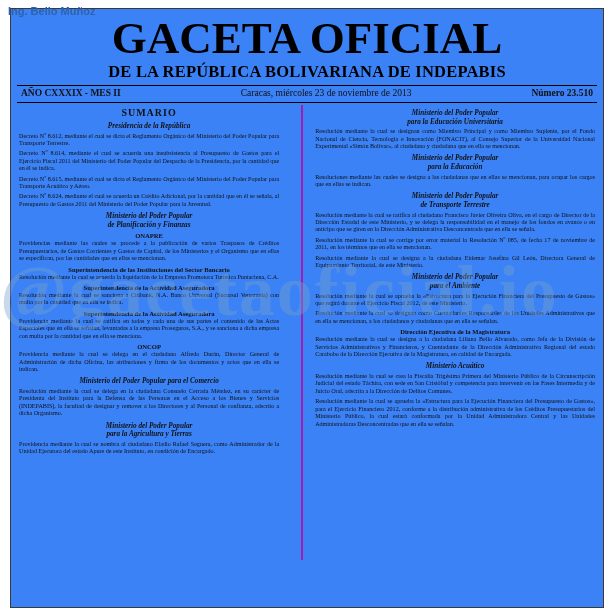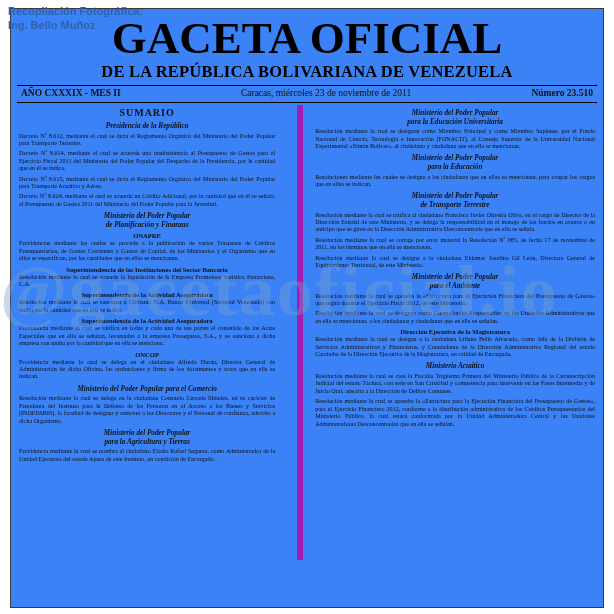--- a/index.html
+++ b/index.html
@@ -112,21 +112,21 @@
     gap: 8px;
     margin-top: 2px;
     height: 455px;
     overflow: hidden;
   }
   .col {
     width: 50%;
     box-sizing: border-box;
     padding: 0 2px;
   }
-  .col.left { border-right: 6px solid #a21caf; padding-right: 22px; }
+  .col.left { border-right: 2px solid #a21caf; padding-right: 22px; }
   .col.right { padding-left: 4px; }
 
   .sumario {
     text-align: center;
     font-family: "Liberation Serif", serif;
     font-weight: bold;
     font-size: 10px;
     letter-spacing: 1px;
     margin: 2px 0 3px 0;
   }
@@ -154,35 +154,34 @@
     font-size: 6.6px;
     margin: 3px 0 1px 0;
   }
 </style>
 </head>
 <body>
 
 <div id="page">
 
   <div class="credit">
-    <div class="l1">Recopilación Fotográfica:</div>
     <div class="l2">Ing. Bello Muñoz</div>
   </div>
 
   <div class="sheet">
 
     <div class="masthead">
       <div class="title">GACETA OFICIAL</div>
-      <div class="subtitle">DE LA REPÚBLICA BOLIVARIANA DE VENEZUELA</div>
+      <div class="subtitle">DE LA REPÚBLICA BOLIVARIANA DE INDEPABIS</div>
     </div>
     <hr class="rule">
 
     <div class="issueline">
       <span>AÑO CXXXIX   -   MES II</span>
-      <span class="center">Caracas, miércoles 23 de noviembre de 2011</span>
+      <span class="center">Caracas, miércoles 23 de noviembre de 2013</span>
       <span>Número 23.510</span>
     </div>
     <hr class="rule thin">
 
     <div class="columns">
       <div class="col left">
         <div class="sumario">SUMARIO</div>
         <div>
             <div class="head">Presidencia de la República</div>
             <div class="para">Decreto Nº 8.612, mediante el cual se dicta el Reglamento Orgánico del Ministerio del Poder Popular para Transporte Terrestre.</div>

